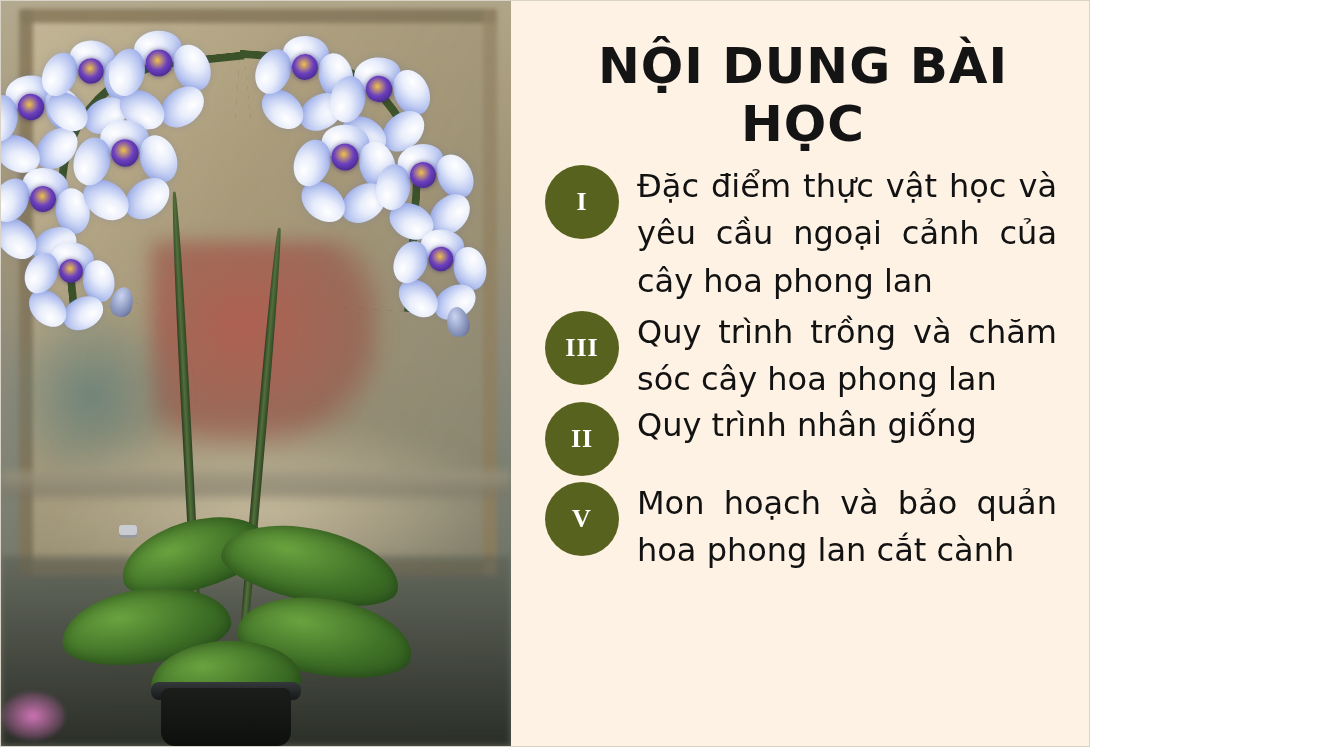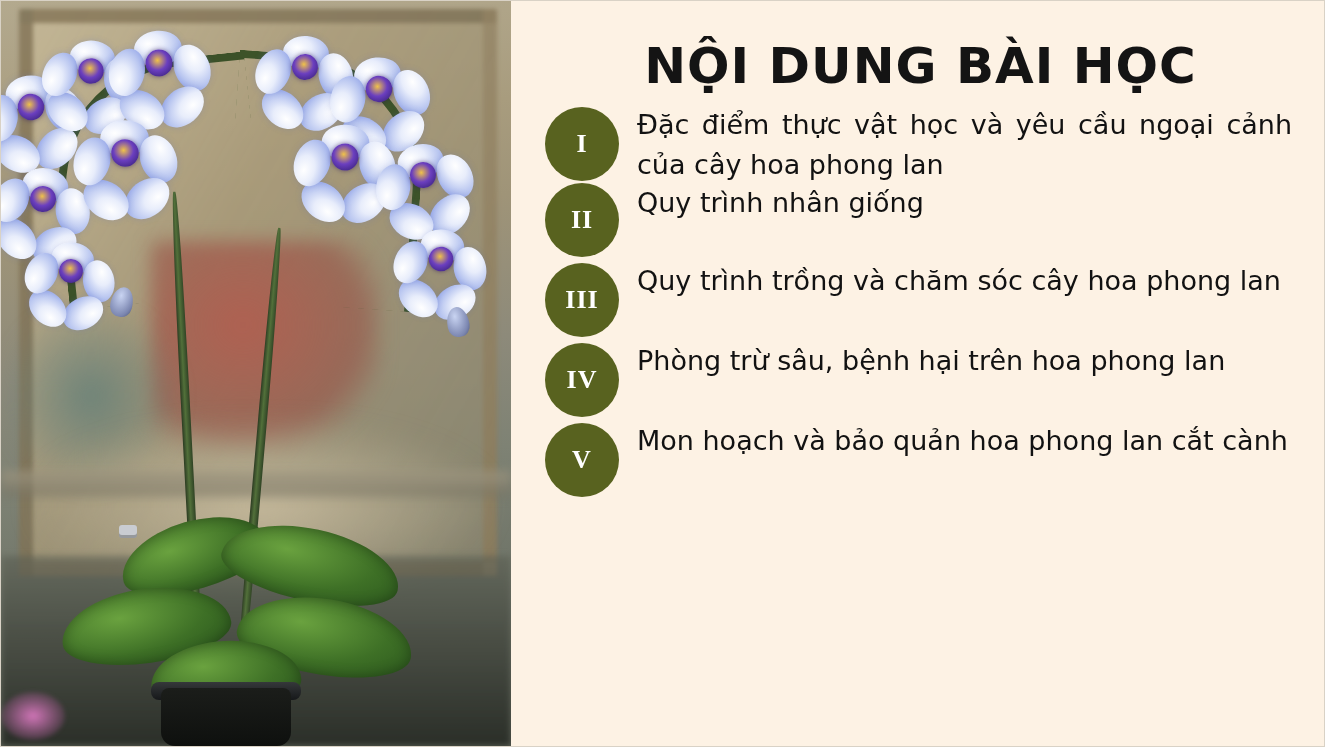--- a/index.html
+++ b/index.html
@@ -5,21 +5,21 @@
   * { box-sizing: border-box; margin: 0; padding: 0; }
   html, body {
     width: 1325px;
     height: 747px;
     overflow: hidden;
     background: #ffffff;
     font-family: "Liberation Sans", sans-serif;
   }
   .slide {
     position: relative;
-    width: 1325px;
+    width: 1090px;
     height: 747px;
     display: flex;
     background: #fdf2e4;
     border: 1px solid #d9d2c6;
     justify-content: space-between;
   }
 
   
   .photo {
     position: relative;
@@ -206,21 +206,21 @@
     align-items: center;
     justify-content: center;
     font-size: 26px;
     font-weight: bold;
     font-family: "Liberation Serif", serif;
     letter-spacing: 1px;
     margin-top: 2px;
   }
   .item-text {
     flex: 1 1 auto;
-    font-size: 27px;
+    font-size: 32px;
     line-height: 1.48;
     color: #121212;
     font-family: "DejaVu Sans", sans-serif;
     text-align: justify;
     padding-right: 4px;
   }
   .item.single .badge { margin-top: 0; }
   .item.i2 { margin-top: -6px; }
 </style>
 </head>
@@ -352,34 +352,30 @@
   <div class="content">
     <div class="title">NỘI DUNG BÀI HỌC</div>
 
     <div class="list">
 
       <div class="item">
         <div class="badge">I</div>
         <div class="item-text">Đặc điểm thực vật học và yêu cầu ngoại cảnh của cây hoa phong lan</div>
       </div>
 
+      <div class="item">
+        <div class="badge">III</div>
+        <div class="item-text">Quy trình trồng và chăm sóc cây hoa phong lan</div>
+      </div>
+
       <div class="item single i2">
         <div class="badge">II</div>
         <div class="item-text">Quy trình nhân giống</div>
       </div>
 
-      <div class="item">
-        <div class="badge">III</div>
-        <div class="item-text">Quy trình trồng và chăm sóc cây hoa phong lan</div>
-      </div>
-
-      <div class="item">
-        <div class="badge">IV</div>
-        <div class="item-text">Phòng trừ sâu, bệnh hại trên hoa phong lan</div>
-      </div>
 
       <div class="item">
         <div class="badge">V</div>
         <div class="item-text">Mon hoạch và bảo quản hoa phong lan cắt cành</div>
       </div>
 
     </div>
   </div>
 </div>
 

